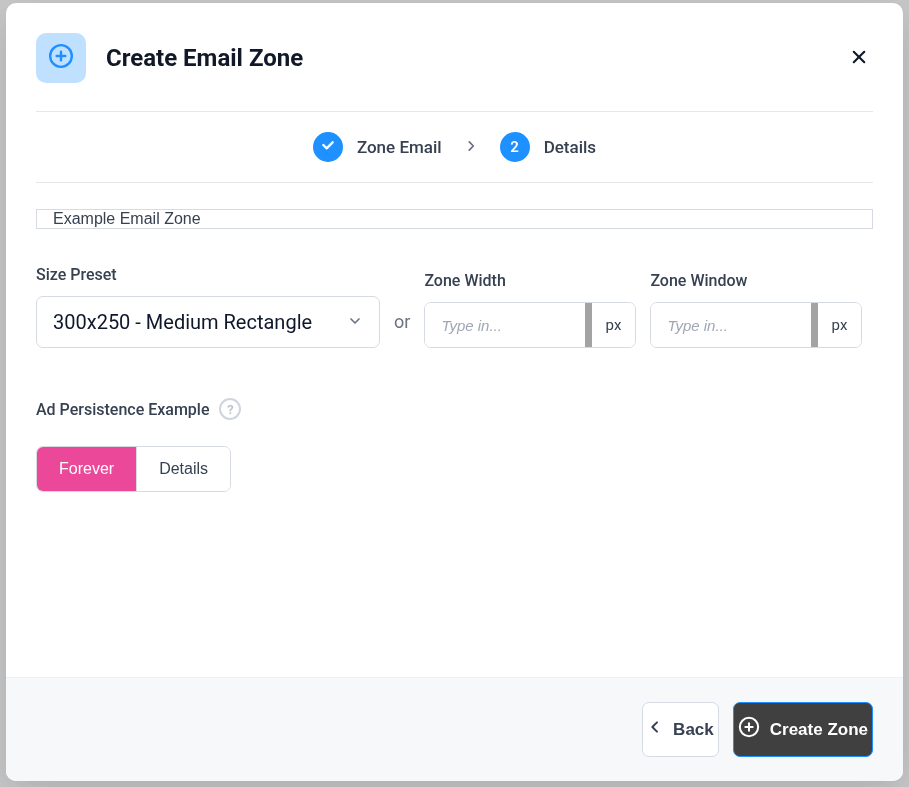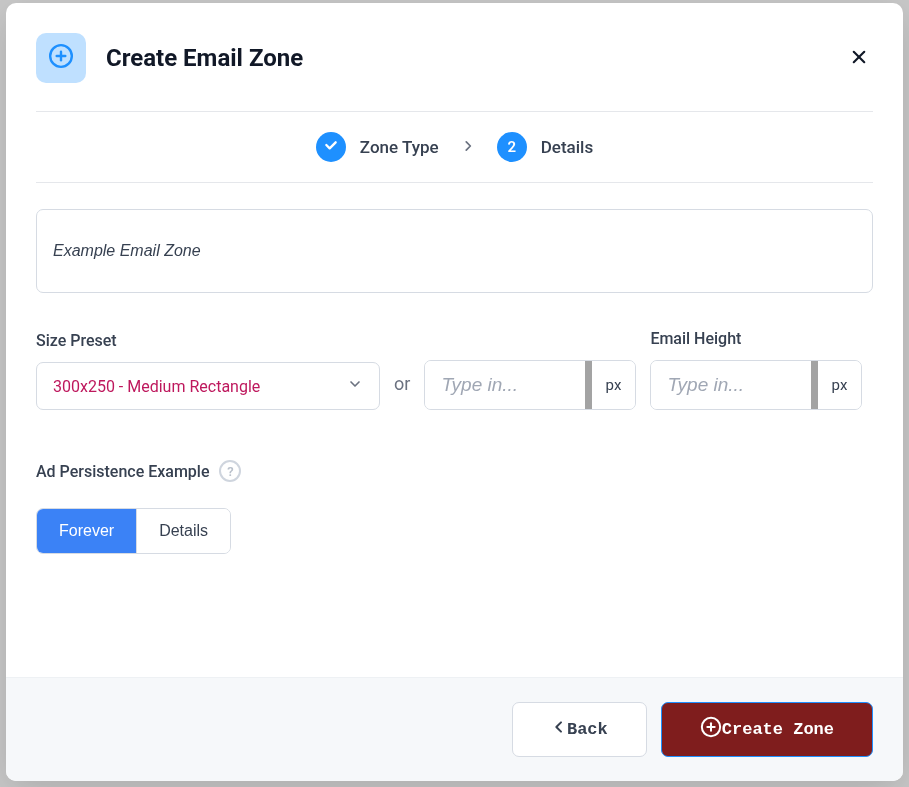--- a/index.html
+++ b/index.html
@@ -75,66 +75,65 @@
   .step-sep svg { width: 14px; height: 14px; color: #6b7280; }
   .form-section { margin-top: 26px; }
   .field-label {
     font-size: 16px; color: #374151; font-weight: 500;
     margin-bottom: 12px;
     display: flex; align-items: center; gap: 10px;
   }
   .text-input {
     width: 100%;
     border: 1px solid #d6dbe3;
-    border-radius: 7px;
-    padding: 32px 16px;
+    border-radius: 0;
+    padding: 0 16px;
     font-size: 16px;
     color: #374151;
     outline: none;
     background: #fff;
-    font-style: italic;
   }
   .text-input::placeholder { color: #a0a7b4; font-style: italic; }
   .size-row {
     display: flex;
     gap: 14px;
     align-items: flex-end;
     margin-top: 36px;
   }
   .size-col { display: flex; flex-direction: column; }
   .preset-col { width: 344px; }
   .dim-col { width: 212px; }
   .or-label {
     font-size: 18px; color: #6b7280;
     padding-bottom: 16px;
   }
   .select-box {
     border: 1px solid #d6dbe3;
     border-radius: 7px;
     padding: 13px 16px;
-    font-size: 16px;
-    color: #be185d;
+    font-size: 20px;
+    color: #0f172a;
     display: flex; align-items: center; justify-content: space-between;
     cursor: pointer;
     background: #fff;
     width: 100%;
   }
   .select-box svg { width: 16px; height: 16px; color: #6b7280; }
   .dim-input-group {
     display: flex;
     border: 1px solid #d6dbe3;
     border-radius: 7px;
     overflow: hidden;
     background: #fff;
   }
   .dim-input {
     flex: 1;
     border: none;
     padding: 13px 16px;
-    font-size: 19px;
+    font-size: 15px;
     outline: none;
     min-width: 0;
   }
   .dim-input::placeholder { color: #a0a7b4; font-style: italic; }
   .dim-unit {
     border-left: 7px solid #a3a3a3;
     padding: 13px 14px;
     font-size: 15px;
     color: #374151;
     background: #fff;
@@ -157,51 +156,50 @@
   }
   .toggle-btn {
     padding: 13px 22px;
     font-size: 16px;
     border: none;
     background: #fff;
     color: #374151;
     cursor: pointer;
   }
   .toggle-btn.active {
-    background: #3b82f6;
+    background: #ec4899;
     color: #fff;
     font-weight: 500;
   }
   .toggle-btn + .toggle-btn { border-left: 1px solid #d6dbe3; }
   .footer {
     background: #f6f8fa;
     padding: 24px 30px;
     display: flex;
     justify-content: flex-end;
     gap: 14px;
     border-top: 1px solid #eef1f4;
   }
   .btn {
-    padding: 13px 38px;
+    padding: 13px 4px;
     border-radius: 7px;
     font-size: 17px;
     font-weight: 600;
     cursor: pointer;
-    display: inline-flex; align-items: center; 
+    display: inline-flex; align-items: center; gap: 10px;
     border: 1px solid transparent;
-    font-family: Liberation Mono, monospace;
   }
   .btn-secondary {
     background: #fff;
     border-color: #d6dbe3;
     color: #374151;
   }
   .btn-secondary svg { width: 16px; height: 16px; }
   .btn-primary {
-    background: #7f1d1d;
+    background: #404040;
     color: #fff;
     border-color: #1e90ff;
   }
   .btn-primary svg { width: 22px; height: 22px; }
 </style>
 </head>
 <body>
 
 <div class="modal">
   <div class="modal-body">
@@ -231,21 +229,21 @@
 
     <div class="stepper">
       <div class="step">
         <div class="step-circle">
           <span>
             <svg viewBox="0 0 24 24" fill="none" stroke="white" stroke-width="3.5" stroke-linecap="round" stroke-linejoin="round">
               <polyline points="5 12 10 17 19 8"></polyline>
             </svg>
           </span>
         </div>
-        <span class="step-label">Zone Type</span>
+        <span class="step-label">Zone Email</span>
       </div>
       <span class="step-sep">
         <svg viewBox="0 0 24 24" fill="none" stroke="currentColor" stroke-width="3" stroke-linecap="round" stroke-linejoin="round">
           <polyline points="9 5 16 12 9 19"></polyline>
         </svg>
       </span>
       <div class="step">
         <div class="step-circle">2</div>
         <span class="step-label">Details</span>
       </div>
@@ -264,27 +262,28 @@
           <span>300x250 - Medium Rectangle</span>
           <span>
             <svg viewBox="0 0 24 24" fill="none" stroke="currentColor" stroke-width="2.5" stroke-linecap="round" stroke-linejoin="round">
               <polyline points="6 9 12 15 18 9"></polyline>
             </svg>
           </span>
         </div>
       </div>
       <div class="or-label">or</div>
       <div class="size-col dim-col">
+        <div class="field-label">Zone Width</div>
         <div class="dim-input-group">
           <input class="dim-input" type="text" placeholder="Type in..." style="">
           <span class="dim-unit">px</span>
         </div>
       </div>
       <div class="size-col dim-col">
-        <div class="field-label">Email Height</div>
+        <div class="field-label">Zone Window</div>
         <div class="dim-input-group">
           <input class="dim-input" type="text" placeholder="Type in..." style="">
           <span class="dim-unit">px</span>
         </div>
       </div>
     </div>
 
     <div class="persist-section">
       <div class="field-label">
         <span>Ad Persistence Example</span>

